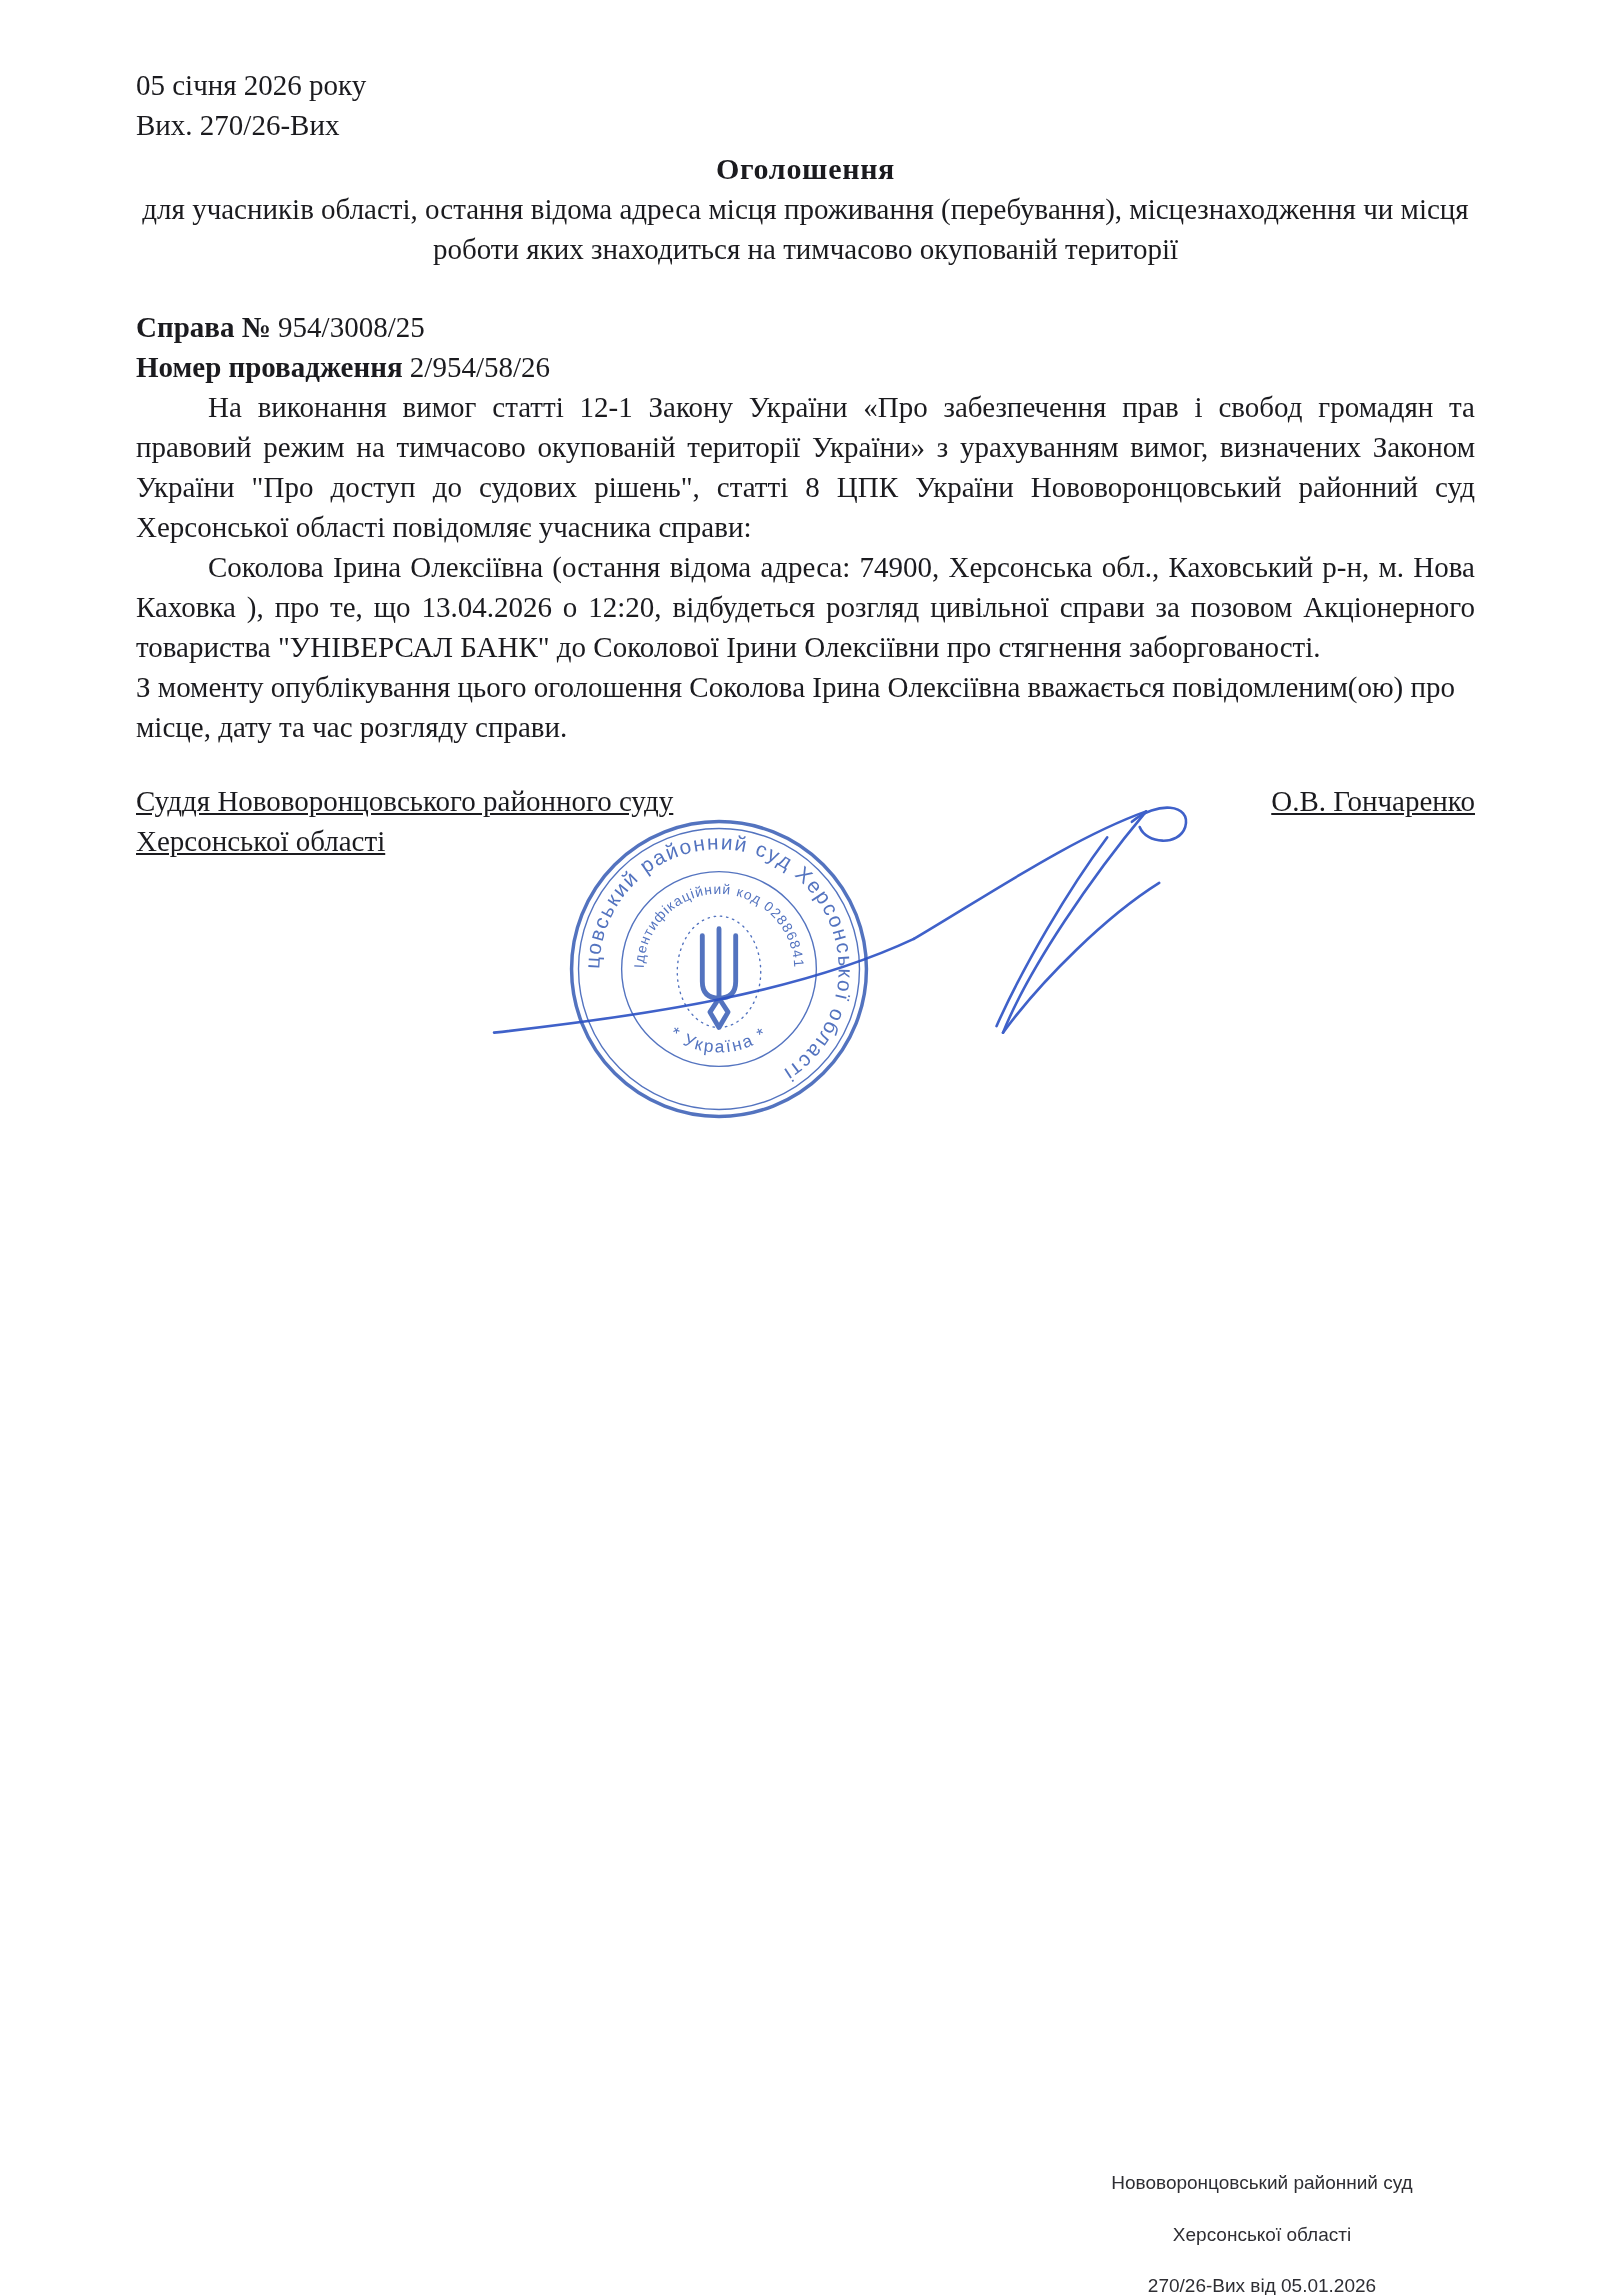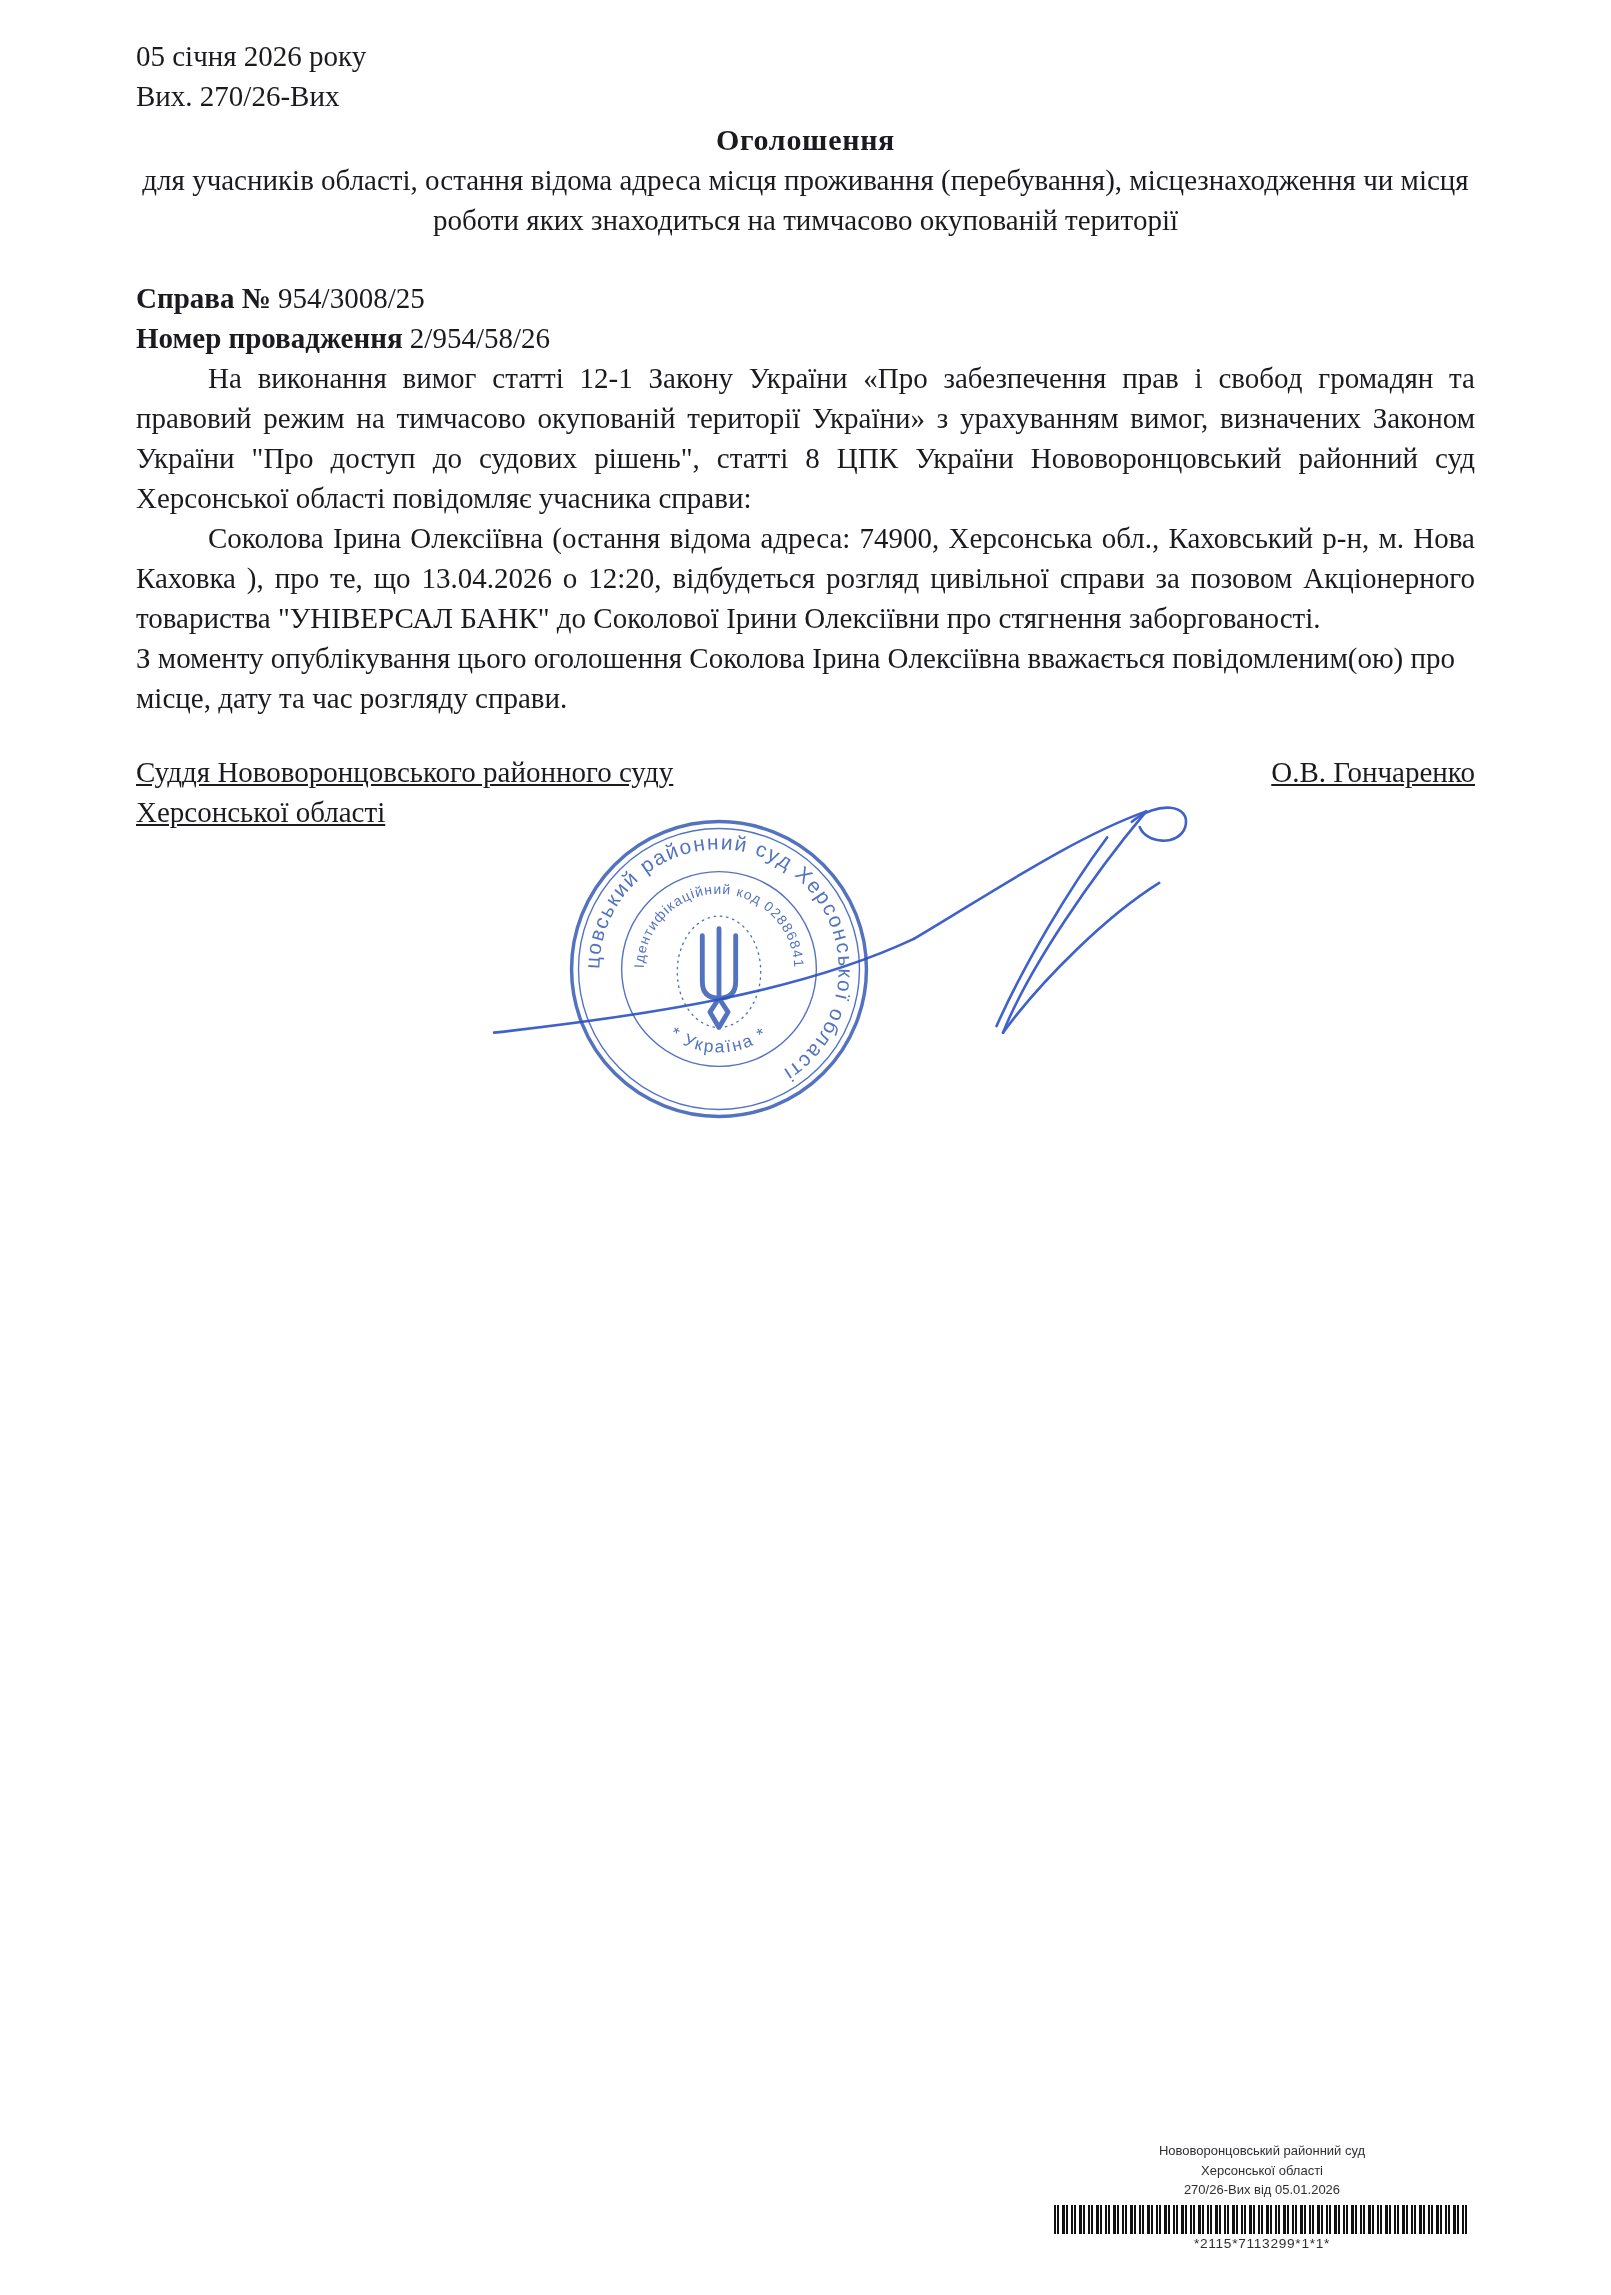--- a/index.html
+++ b/index.html
@@ -5,21 +5,21 @@
   html, body { margin: 0; padding: 0; background: #ffffff; }
   body {
     width: 1611px; height: 2295px;
     position: relative;
     font-family: "Liberation Serif", serif;
     color: #1b1b1f;
     overflow: hidden;
   }
   .page {
     position: absolute; inset: 0;
-    padding: 36px 136px 0 136px;
+    padding: 65px 136px 0 136px;
     box-sizing: border-box;
   }
   .line { font-size: 29px; line-height: 40px; }
   .title {
     font-size: 30px; font-weight: bold; text-align: center;
     line-height: 40px; margin-top: 3.9px; letter-spacing: 0.7px;
   }
   .subtitle {
     font-size: 29px; line-height: 40px; text-align: center;
   }
@@ -52,21 +52,21 @@
     position: absolute; left: 455px; top: 797px;
     width: 781px; height: 293px; opacity: .9;
   }
 
   
   .footer {
     position: absolute; left: 1002px; top: 2141px; width: 520px;
     text-align: center; font-family: "Liberation Sans", sans-serif;
     color: #2e2e33;
   }
-  .footer .f-line { font-size: 13px; line-height: 19.5px; }
+  .footer .f-line { font-size: 19px; line-height: 19.5px; margin-top: 32px; }
   .barcode {
     width: 416px; height: 29px; margin: 5.2px auto 1.3px auto;
     background-image: repeating-linear-gradient(90deg,
       #101010 0 2px, #ffffff 2px 3.3px,
       #101010 3.3px 4.6px, #ffffff 4.6px 7.8px,
       #101010 7.8px 11px, #ffffff 11px 12.4px,
       #101010 12.4px 13.7px, #ffffff 13.7px 17px);
   }
   .barcode-text { font-size: 13.7px; line-height: 17px; letter-spacing: 0.7px; }
 </style>

